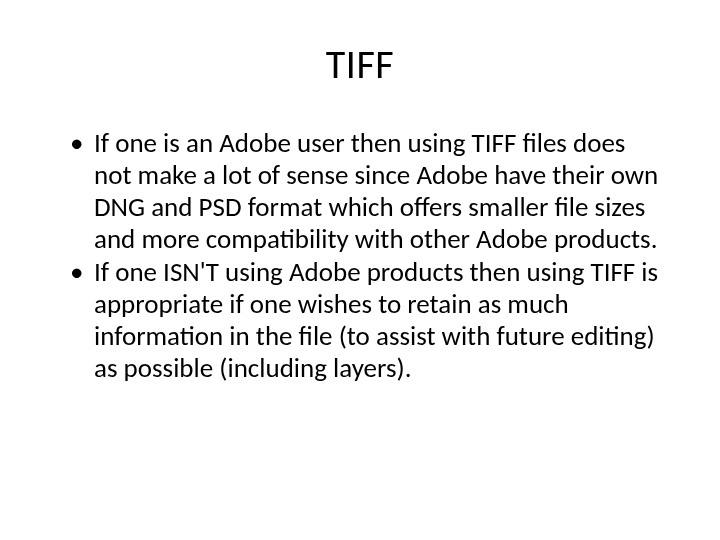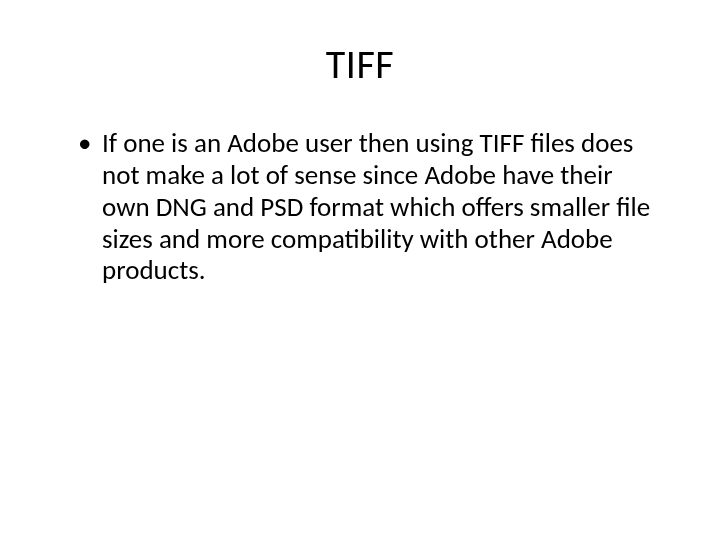--- a/index.html
+++ b/index.html
@@ -19,21 +19,21 @@
   }
   .title {
     text-align: center;
     font-size: 40px;
     font-weight: 400;
     margin: 0 0 38px 0;
     letter-spacing: 0.5px;
   }
   ul.bullets {
     list-style: none;
-    margin: 8px;
+    margin: 0;
     padding: 0 6px 0 28px;
   }
   ul.bullets li {
     position: relative;
     font-size: 27px;
     line-height: 1.18;
     margin: 0 0 2px 0;
     padding-left: 18px;
   }
   ul.bullets li::before {
@@ -44,14 +44,15 @@
     font-size: 27px;
   }
 </style>
 </head>
 <body>
 
 <div class="slide">
   <h1 class="title">TIFF</h1>
   <ul class="bullets">
     <li>If one is an Adobe user then using TIFF files does not make a lot of sense since Adobe have their own DNG and PSD format which offers smaller file sizes and more compatibility with other Adobe products.</li>
+    <li> If one ISN'T using Adobe products then using TIFF is appropriate if one wishes to retain as much information in the file (to assist with future editing) as possible (including layers).</li>
   </ul>
 </div>
 
 </body></html>

